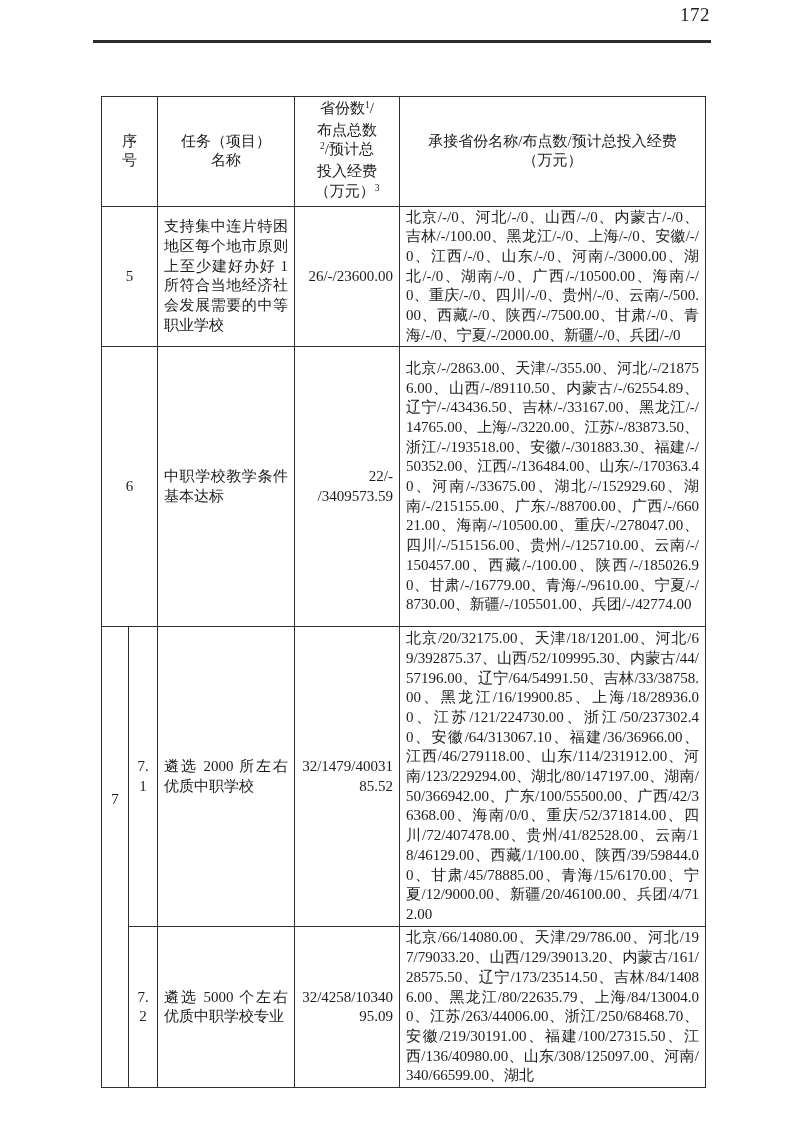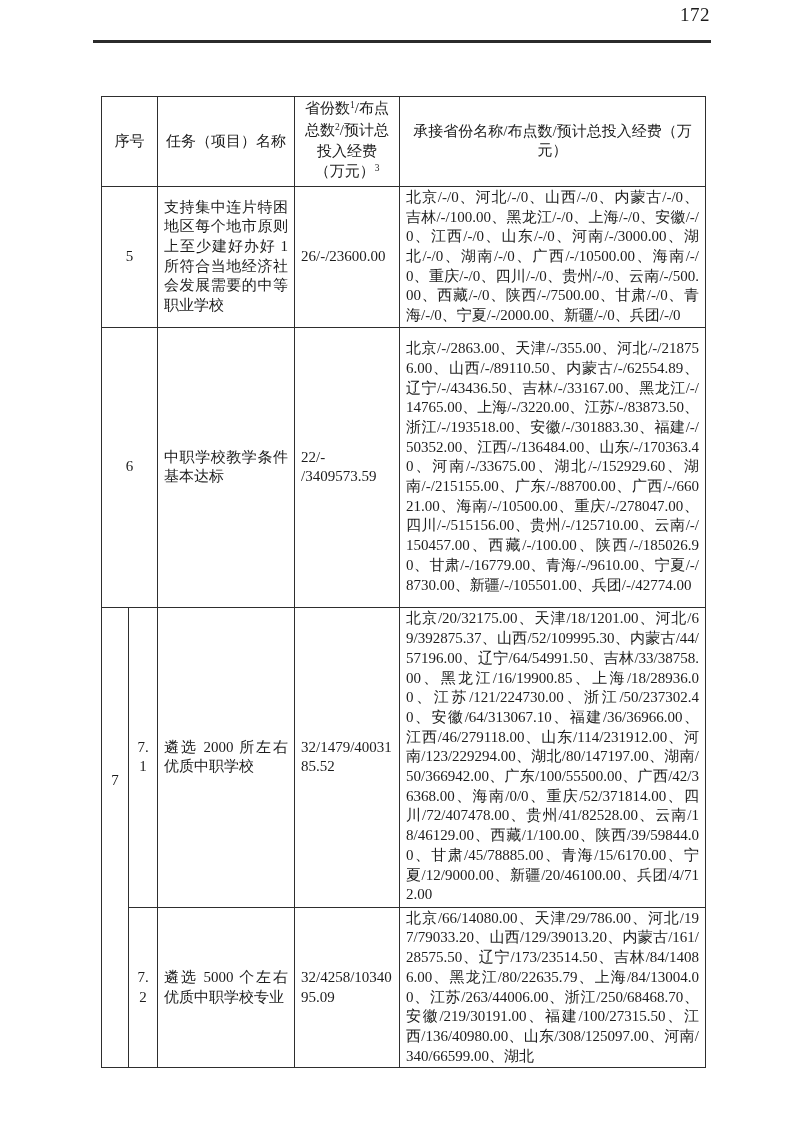--- a/index.html
+++ b/index.html
@@ -7,28 +7,28 @@
   body { font-family:"Liberation Serif","DejaVu Serif",serif; color:#1c1c1c; }
   .page { position:relative; width:793px; height:1122px; background:#ffffff; overflow:hidden; }
   .page-number { position:absolute; top:4px; left:0; width:710px; text-align:right;
                  font-size:19px; letter-spacing:0.5px; }
   .top-rule { position:absolute; top:40px; left:93px; width:618px; height:2.5px; background:#2b2b2b; }
   table.doc-table { position:absolute; top:96px; left:101px; width:604px;
                     border-collapse:collapse; table-layout:fixed; }
   .doc-table td, .doc-table th { border:1.4px solid #2e2e2e; font-weight:normal;
                     font-size:15px; line-height:19.7px; overflow:hidden;
                     vertical-align:middle; padding:1px 6px; }
-  .doc-table th { text-align:center; padding:2px 8px; }
+  .doc-table th { text-align:center; padding:2px 18px; }
   .sup { font-size:9.5px; position:relative; top:-5px; }
   .serial-cell { text-align:center; }
   .serial-sub { text-align:center; white-space:pre-line; padding:1px 2px; }
   .serial-group { text-align:center; padding:1px 2px; }
   .serial-group .lift { display:inline-block; transform:translateY(-57px); }
   .task-cell { text-align:justify; padding:1px 7px;margin-left:32px; }
-  .summary-cell { text-align:left; white-space:pre-line; padding:1px 3px;margin-top:8px; }
+  .summary-cell { text-align:right; white-space:pre-line; padding:1px 3px;margin-top:8px; }
   .detail-cell { text-align:justify; word-break:break-all; vertical-align:top; padding:2px 7px;margin-top:20px; }
   tr.r-header { height:83px; }
   tr.r-5 { height:138px; }
   tr.r-6 { height:280px; }
   tr.r-71 { height:300px; }
   tr.r-72 { height:160px; }
 </style>
 </head>
 <body>
 

